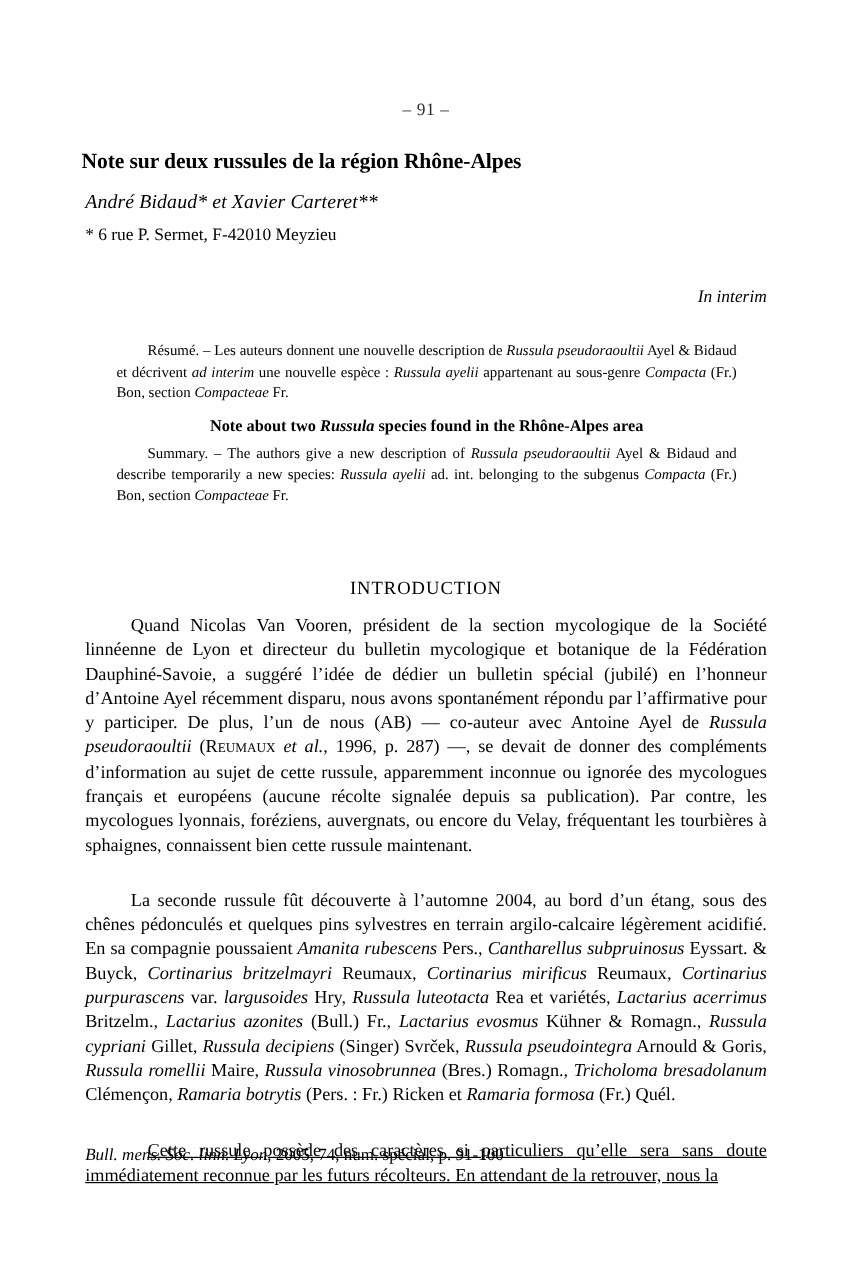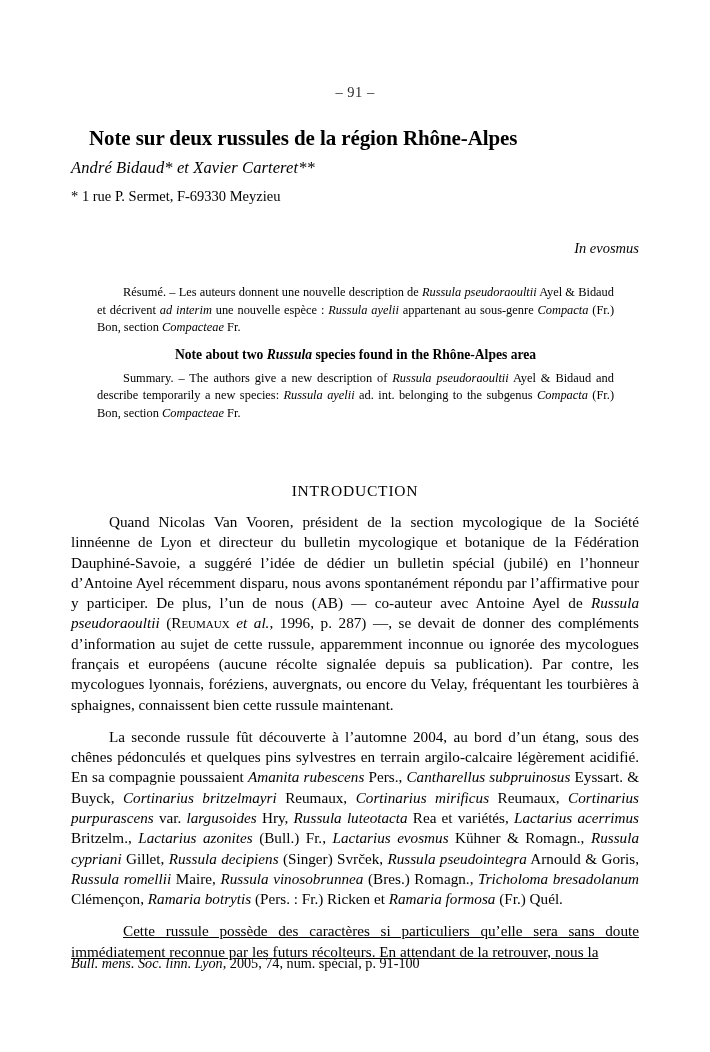--- a/index.html
+++ b/index.html
@@ -33,24 +33,24 @@
     width: 710px;
     text-align: center;
     font-size: 14.5px;
     letter-spacing: 0.5px;
     color: #2a2a2a;
   }
 
   
   .title {
     position: absolute;
-    left: 89px;
+    left: 68px;
     top: 112px;
     width: 570px;
-    font-size: 21px;
+    font-size: 18px;
     font-weight: bold;
     line-height: 1.2;
     letter-spacing: -0.1px;
   }
   .authors {
     position: absolute;
     left: 71px;
     top: 158px;
     width: 570px;
     font-size: 16.5px;
@@ -125,21 +125,21 @@
     width: 568px;
   }
   .body p {
     margin: 0;
     font-size: 15.2px;
     line-height: 1.335;
     text-align: justify;
     text-indent: 38px;
     
   }
-  .body p + p { margin-top: 12px; }
+  .body p + p { margin-top: 26px; }
   .body p:last-child { text-indent: 52px; text-decoration: underline; }
 
   i, .it { font-style: italic; }
   .sc {
     font-variant: small-caps;
   }
 
   
   .footer {
     position: absolute;
@@ -153,23 +153,23 @@
 <body>
 
 <div class="page">
 
   <div class="folio">– 91 –</div>
 
   <h1 class="title">Note sur deux russules de la région Rhône-Alpes</h1>
 
   <div class="authors">André Bidaud* et Xavier Carteret**</div>
 
-  <div class="affil affil1">* 1 rue P. Sermet, F-69330 Meyzieu</div>
+  <div class="affil affil1">* 6 rue P. Sermet, F-42010 Meyzieu</div>
 
-  <div class="memoriam">In evosmus</div>
+  <div class="memoriam">In interim</div>
 
   <div class="abstract">
 
     <p class="abs-p"><span>Résumé. – </span><span>Les auteurs donnent une nouvelle description de </span><i>Russula pseudoraoultii</i><span> Ayel &amp; Bidaud et décrivent </span><i>ad interim</i><span> une nouvelle espèce : </span><i>Russula ayelii</i><span> appartenant au sous-genre </span><i>Compacta</i><span> (Fr.) Bon, section </span><i>Compacteae</i><span> Fr.</span></p>
 
     <div class="abs-head"><span>Note about two </span><i>Russula</i><span> species found in the Rhône-Alpes area</span></div>
 
     <p class="abs-p"><span>Summary. – </span><span>The authors give a new description of </span><i>Russula pseudoraoultii</i><span> Ayel &amp; Bidaud and describe temporarily a new species: </span><i>Russula ayelii</i><span> ad. int. belonging to the subgenus </span><i>Compacta</i><span> (Fr.) Bon, section </span><i>Compacteae</i><span> Fr.</span></p>
 
 

